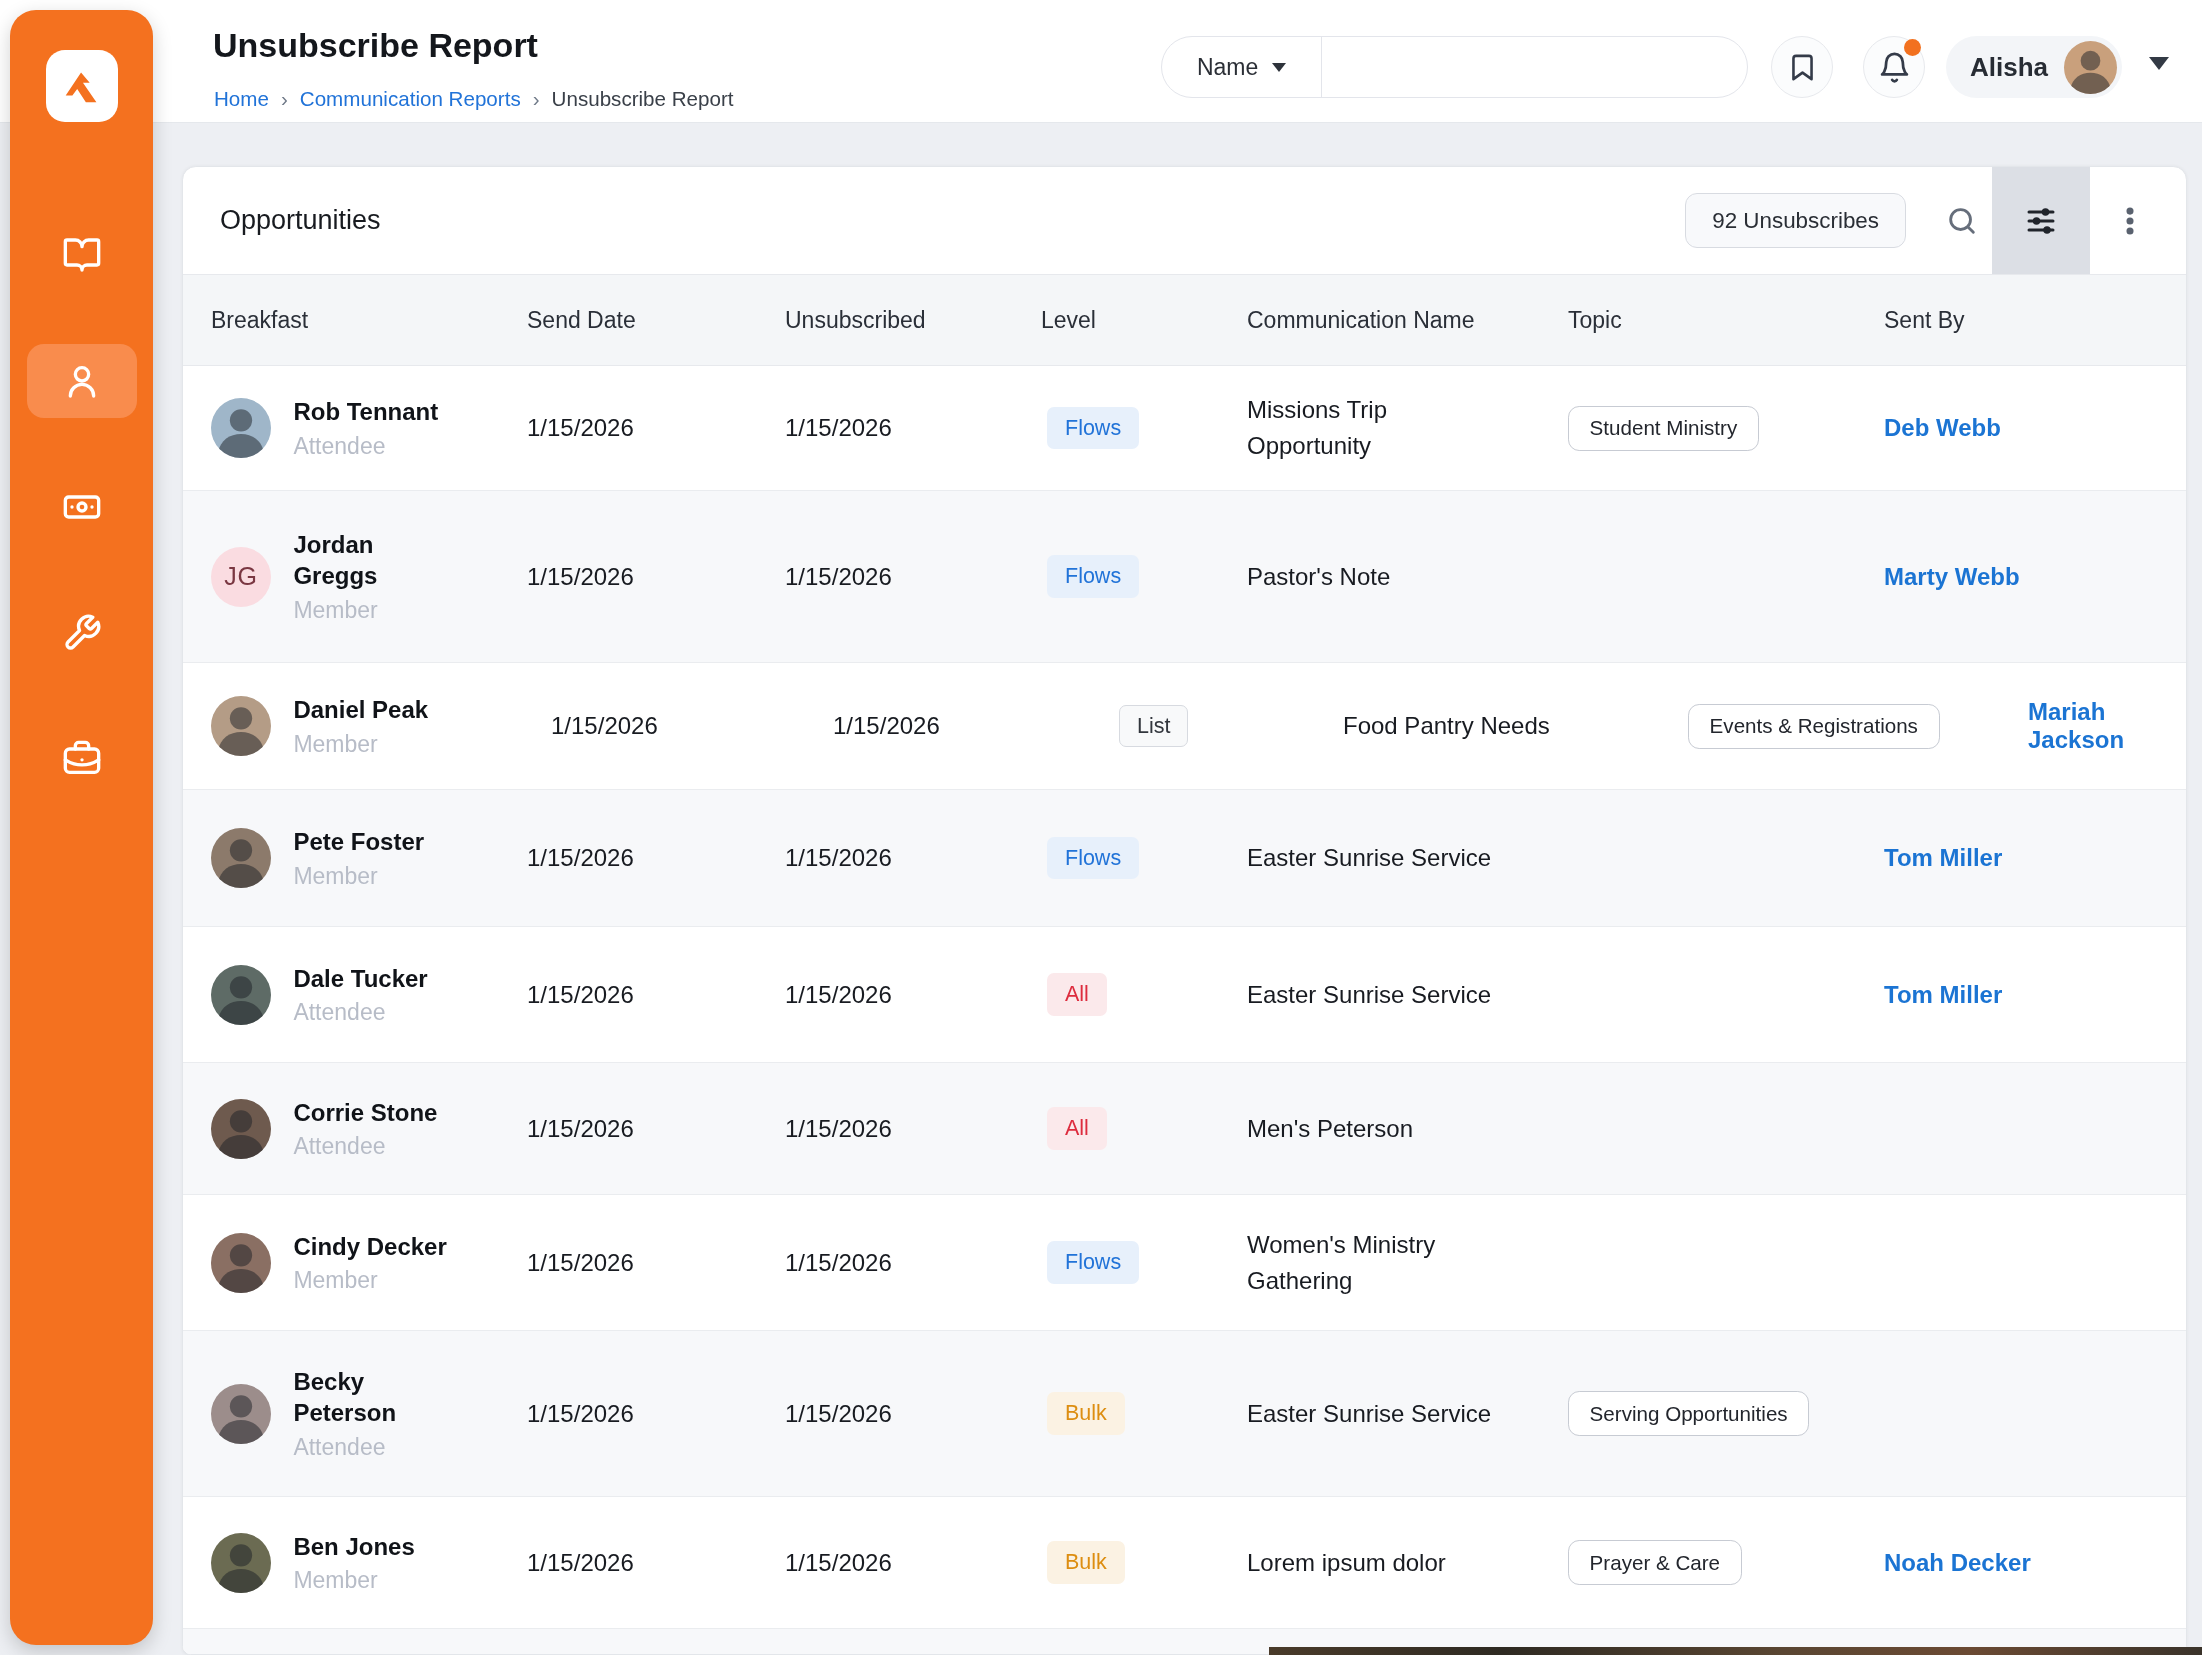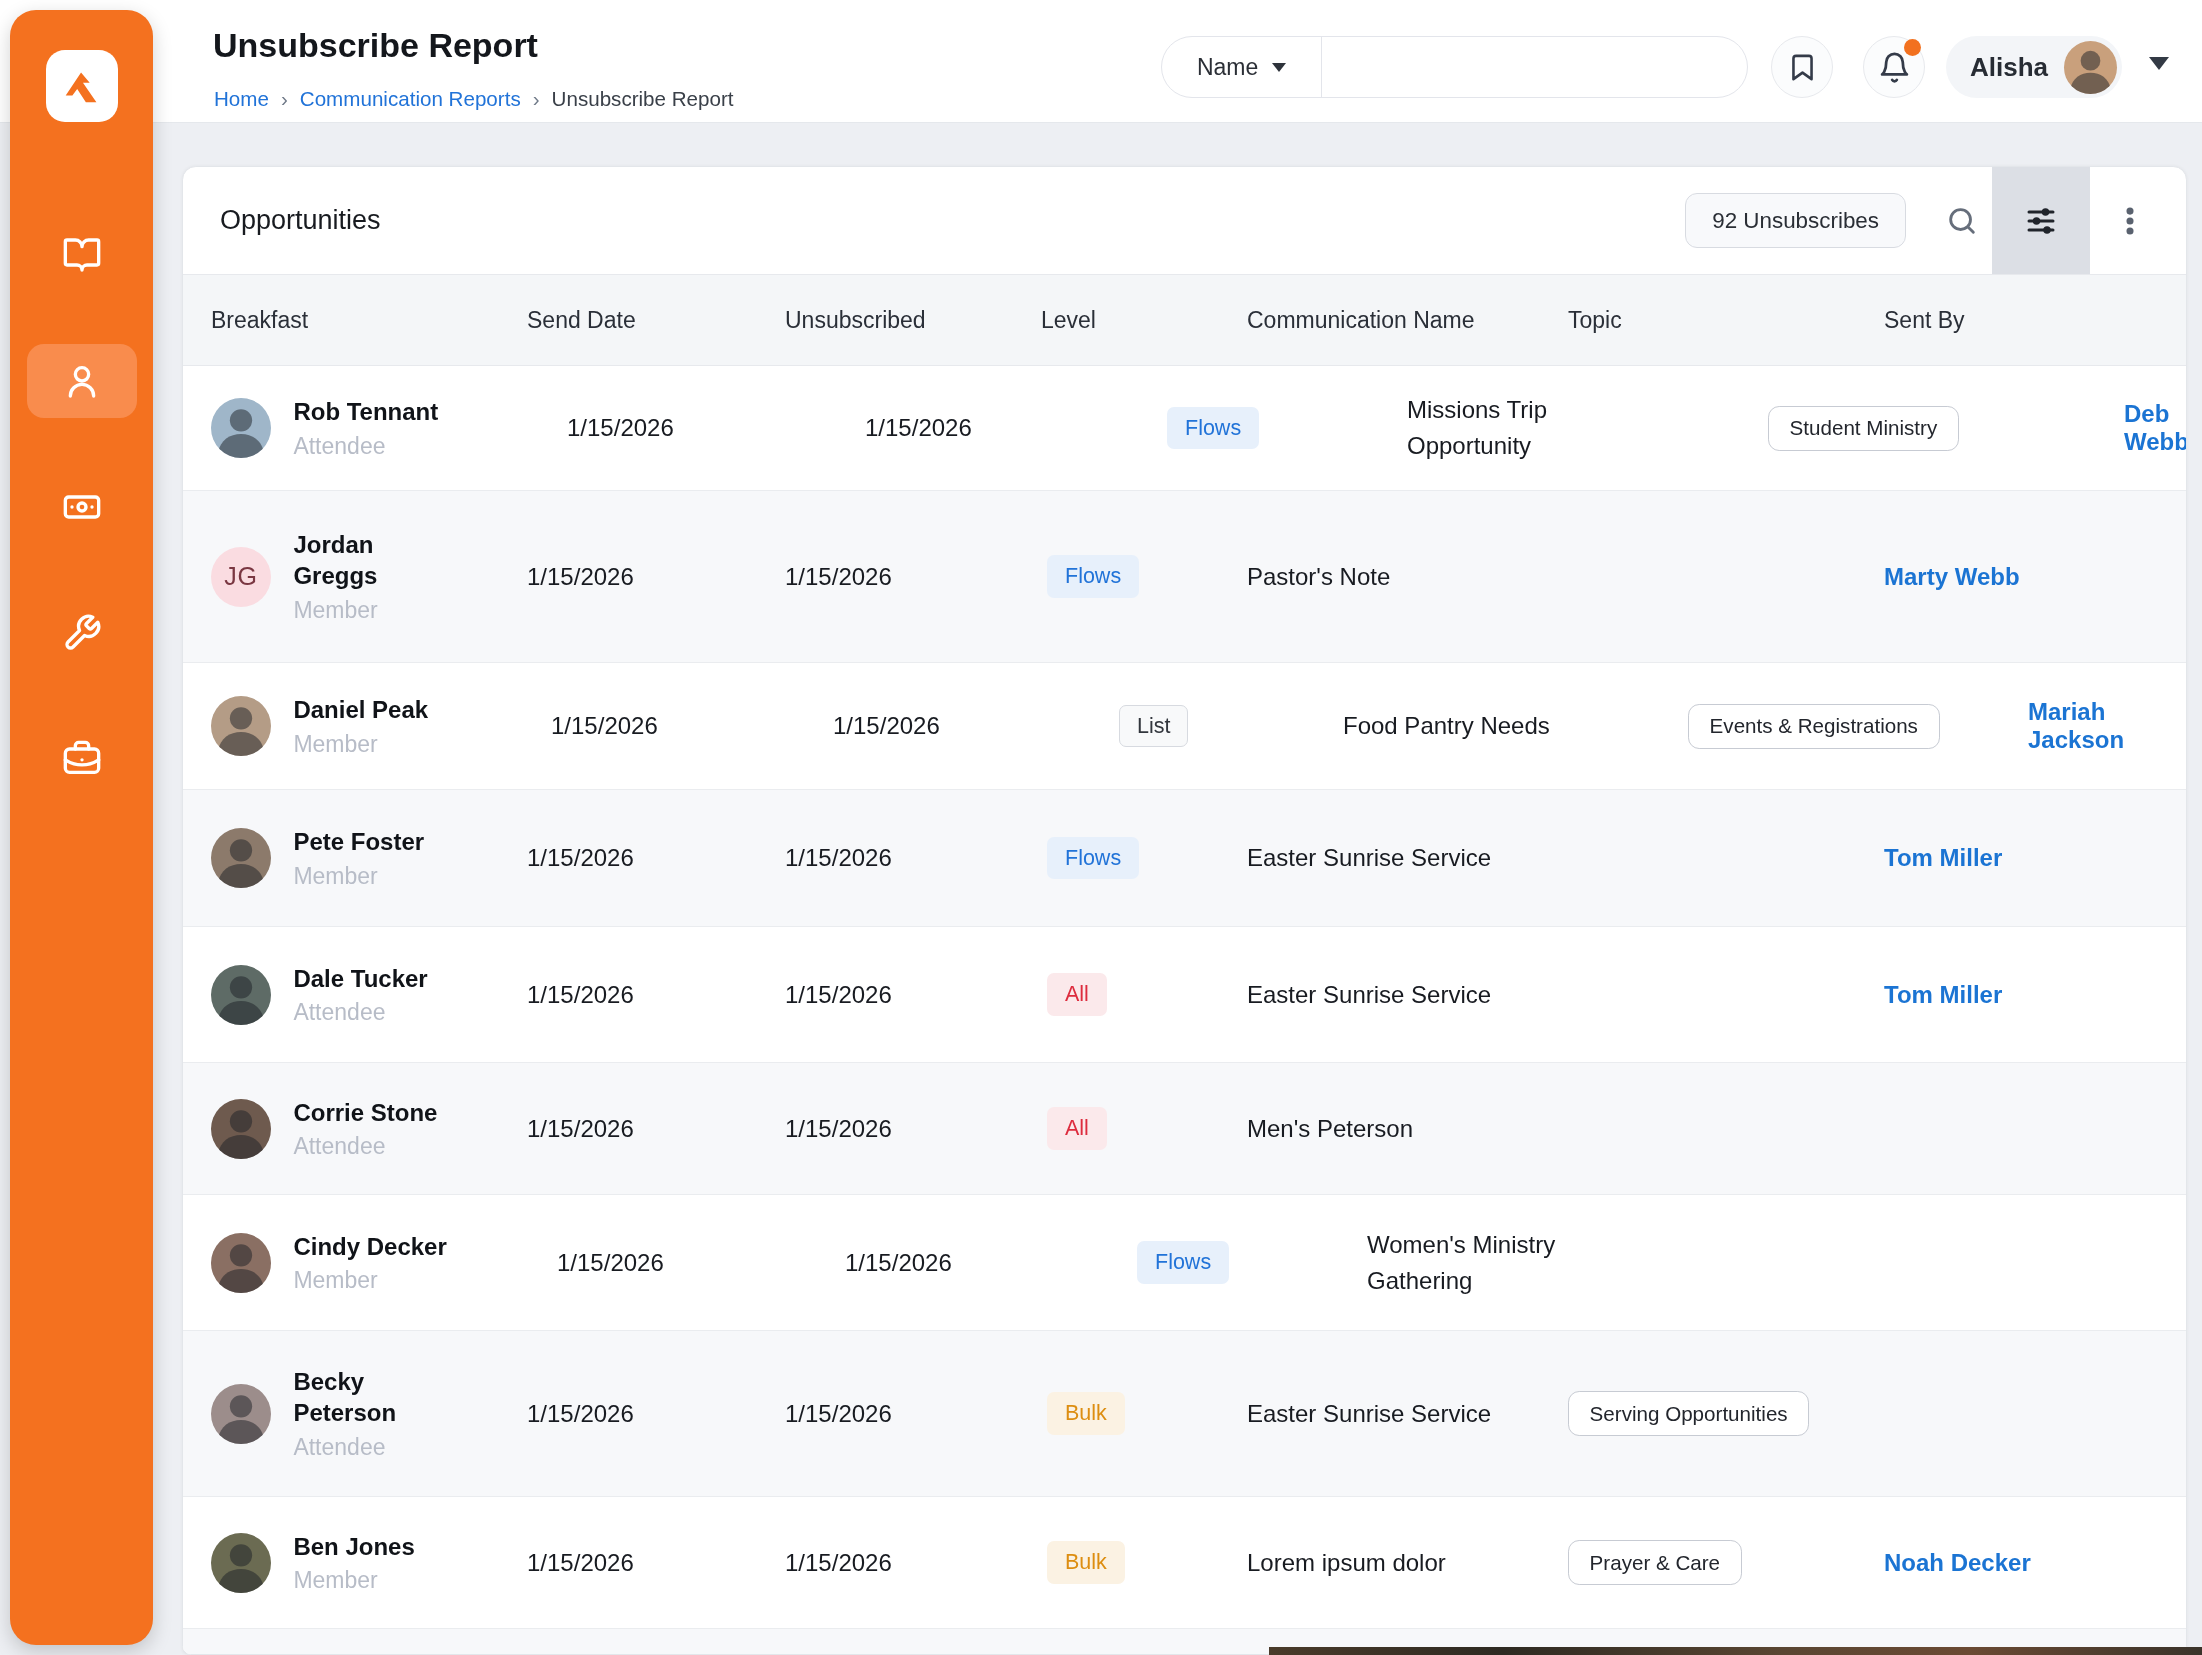--- a/index.html
+++ b/index.html
@@ -58,24 +58,24 @@
   .count-btn { height:55px; padding:0 26px; border-radius:12px; background:#F8F9FB; border:1.7px solid #D8DBE1;
     font-size:22.4px; color:#2A2E35; display:flex; align-items:center; cursor:pointer; margin-right:26px; font-family:inherit; }
   .tb-search { width:60px; height:100%; display:flex; align-items:center; justify-content:center; cursor:pointer; }
   .tb-filter { width:98px; height:100%; background:#DCDFE5; display:flex; align-items:center; justify-content:center; cursor:pointer; }
   .tb-kebab { width:79px; height:100%; display:flex; align-items:center; justify-content:center; cursor:pointer; }
 
   .grid-cols { display:grid; grid-template-columns:316px 258px 256px 206px 321px 316px 1fr; padding-left:28px; align-items:center; }
   .thead { height:91px; background:#F4F6F8; border-bottom:0.9px solid #E7E9ED; font-size:23px; color:#2A2F38; }
   .t-row { border-bottom:0.9px solid #EAECEF; background:#fff; cursor:pointer; }
   .t-row:nth-child(even) { background:#F7F8FA; }
-  .t-row:nth-child(1){ min-height:125px;gap:40px; } .t-row:nth-child(2){ min-height:172px; }
+  .t-row:nth-child(1){ min-height:125px; } .t-row:nth-child(2){ min-height:172px; }
   .t-row:nth-child(3){ min-height:127px;gap:24px; } .t-row:nth-child(4){ min-height:137px; }
   .t-row:nth-child(5){ min-height:136px; } .t-row:nth-child(6){ min-height:132px; }
-  .t-row:nth-child(7){ min-height:136px;gap:30px; } .t-row:nth-child(8){ min-height:166px; }
+  .t-row:nth-child(7){ min-height:136px; } .t-row:nth-child(8){ min-height:166px; }
   .t-row:nth-child(9){ min-height:132px; }
   .row-partial { height:26px; background:#F7F8FA; }
 
   .cell-recipient { display:flex; align-items:center; gap:22.4px; }
   .avatar { width:60px; height:60px; border-radius:50%; overflow:hidden; flex:0 0 60px; position:relative;
     display:flex; align-items:center; justify-content:center; }
   .avatar.initials { font-size:25px; letter-spacing:0.9px; }
   .avatar svg { position:absolute; inset:0; }
   .r-name { font-size:24px; font-weight:bold; color:#101318; line-height:1.3; white-space:pre-line; }
   .r-role { font-size:23px; color:#B7BCC7; margin-top:5.2px; }

